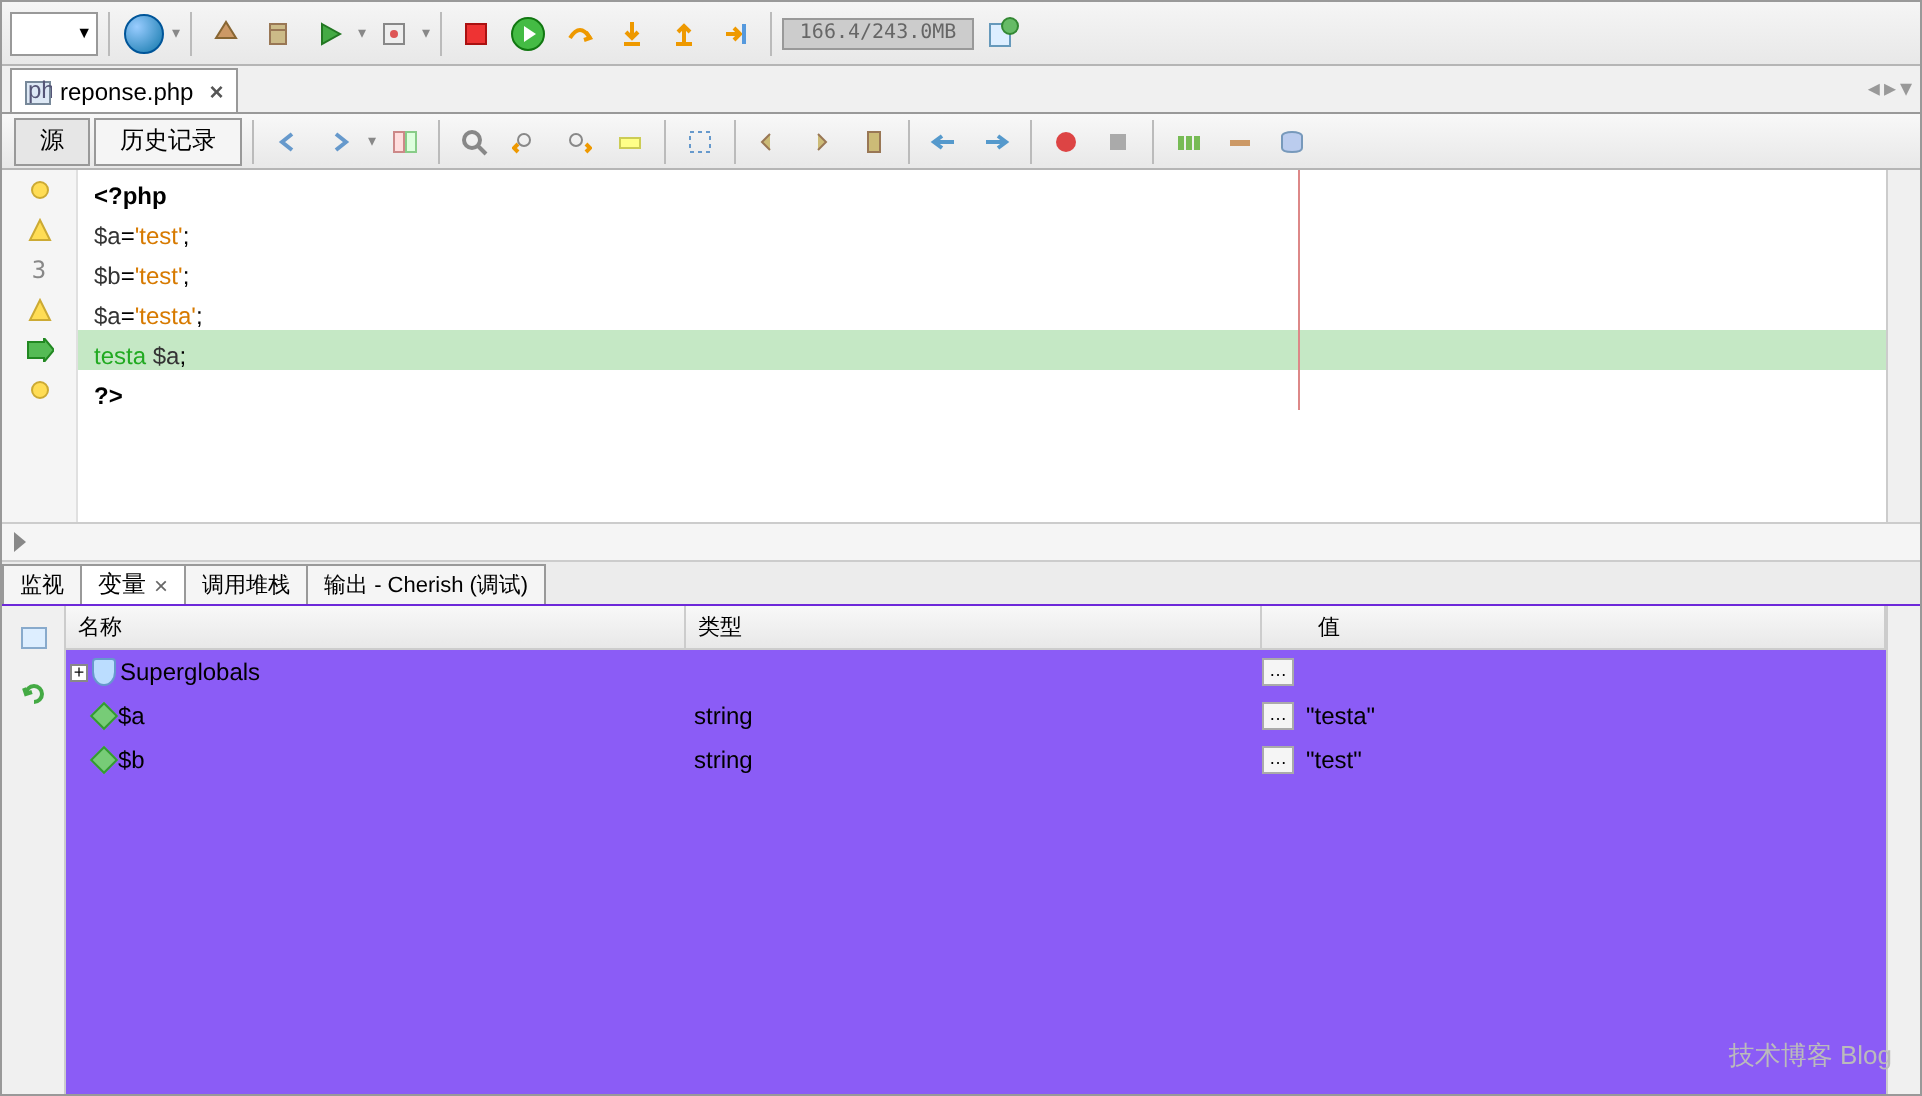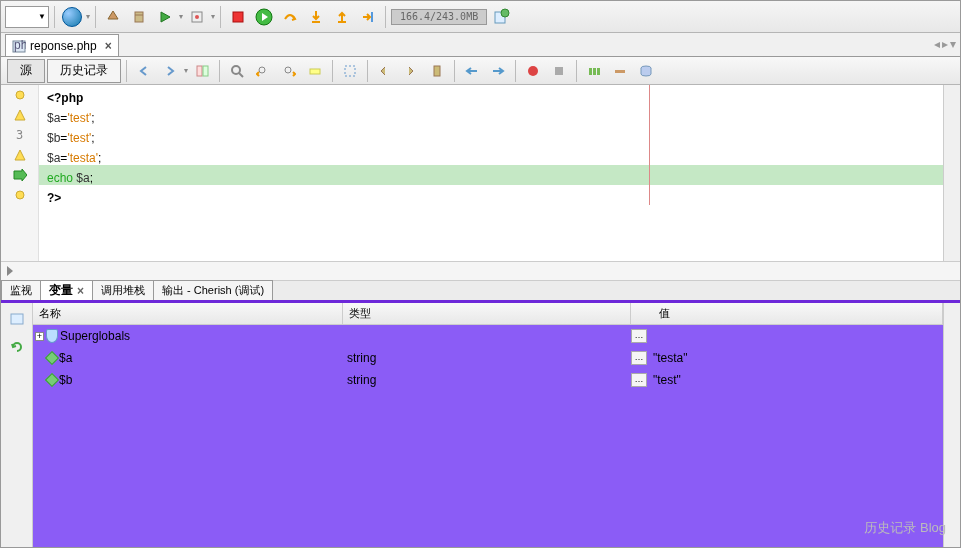--- a/index.html
+++ b/index.html
@@ -22,23 +22,23 @@
 .gutter-row{height:20px;display:flex;align-items:center;justify-content:center}
 .code-area{flex:1;font-family:"Courier New",monospace;font-size:13px;position:relative}
 .code-line{height:20px;display:flex;align-items:flex-end;padding-left:8px;white-space:pre}
 .code-line.hl{background:#c5e8c5}
 .kw{font-weight:bold}
 .str{color:#d77a00}
 .var{color:#333}
 .caret-line{position:absolute;left:610px;top:0;width:1px;height:120px;background:#d88}
 .breadcrumb{height:20px;border-top:1px solid #ccc;border-bottom:1px solid #ccc;display:flex;align-items:center;padding-left:6px;background:#f5f5f5}
 .bc-chev{display:inline-block;width:0;height:0;border-left:6px solid #888;border-top:5px solid transparent;border-bottom:5px solid transparent}
-.panel-tabs{height:22px;background:#ececec;border-bottom:3px solid #6d28d9;display:flex;align-items:flex-end}
+.panel-tabs{height:22px;background:#ececec;border-bottom:1px solid #6d28d9;display:flex;align-items:flex-end}
 .p-tab{height:20px;padding:0 8px;border:1px solid #999;border-bottom:none;margin-right:-1px;display:flex;align-items:center;gap:4px;background:#f5f5f5;font-size:11px}
-.p-tab.act{background:#fff;font-weight:bold}
+.p-tab.act{background:#fff;font-weight:normal}
 .panel-body{display:flex;height:244px}
 .panel-side{width:32px;background:#f0f0f0;border-right:1px solid #ccc;display:flex;flex-direction:column;align-items:center;padding-top:4px;gap:4px}
 .var-table{flex:1;background:#8b5cf6}
 .var-head{height:22px;background:linear-gradient(#f8f8f8,#e8e8e8);border-bottom:1px solid #ccc;display:flex}
 .vh-cell{border-right:1px solid #ccc;display:flex;align-items:center;padding-left:6px;font-size:11px}
 .vh-name{width:310px}
 .vh-type{width:288px}
 .vh-val{flex:1;padding-left:28px}
 .var-row{height:22px;display:flex;align-items:center;font-family:"Courier New",monospace;font-size:12px}
 .vr-name{width:310px;display:flex;align-items:center;padding-left:2px;gap:2px}
@@ -291,21 +291,21 @@
           <circle cx="6" cy="6" r="4" fill="#fd5" stroke="#ca3"></circle>
         </svg>
       </div>
   </div>
   <div class="code-area">
     <div class="caret-line"></div>
     <div class="code-line"><span class="kw">&lt;?php</span></div>
     <div class="code-line"><span class="var">$a</span><span>=</span><span class="str">'test'</span><span>;</span></div>
     <div class="code-line"><span class="var">$b</span><span>=</span><span class="str">'test'</span><span>;</span></div>
     <div class="code-line"><span class="var">$a</span><span>=</span><span class="str">'testa'</span><span>;</span></div>
-    <div class="code-line hl"><span style="color:#2a2">echo </span><span class="var">$a</span><span>;</span></div>
+    <div class="code-line hl"><span style="color:#2a2">testa </span><span class="var">$a</span><span>;</span></div>
     <div class="code-line"><span class="kw">?&gt;</span></div>
   </div>
   <div class="scroll-stub"></div>
 </div>
 
 <div class="breadcrumb">
     <span class="bc-chev"></span>
   </div>
 
 <div class="panel-tabs">
@@ -370,14 +370,14 @@
       <div class="vr-val">
           <span class="dots-btn">…</span>
           <span>"test"</span>
         </div>
     </div>
   </div>
   <div class="scroll-stub"></div>
 </div>
 
 <div class="watermark">
-  <div class="l2">历史记录   Blog</div>
+  <div class="l2">技术博客   Blog</div>
 </div>
 
 </body></html>

